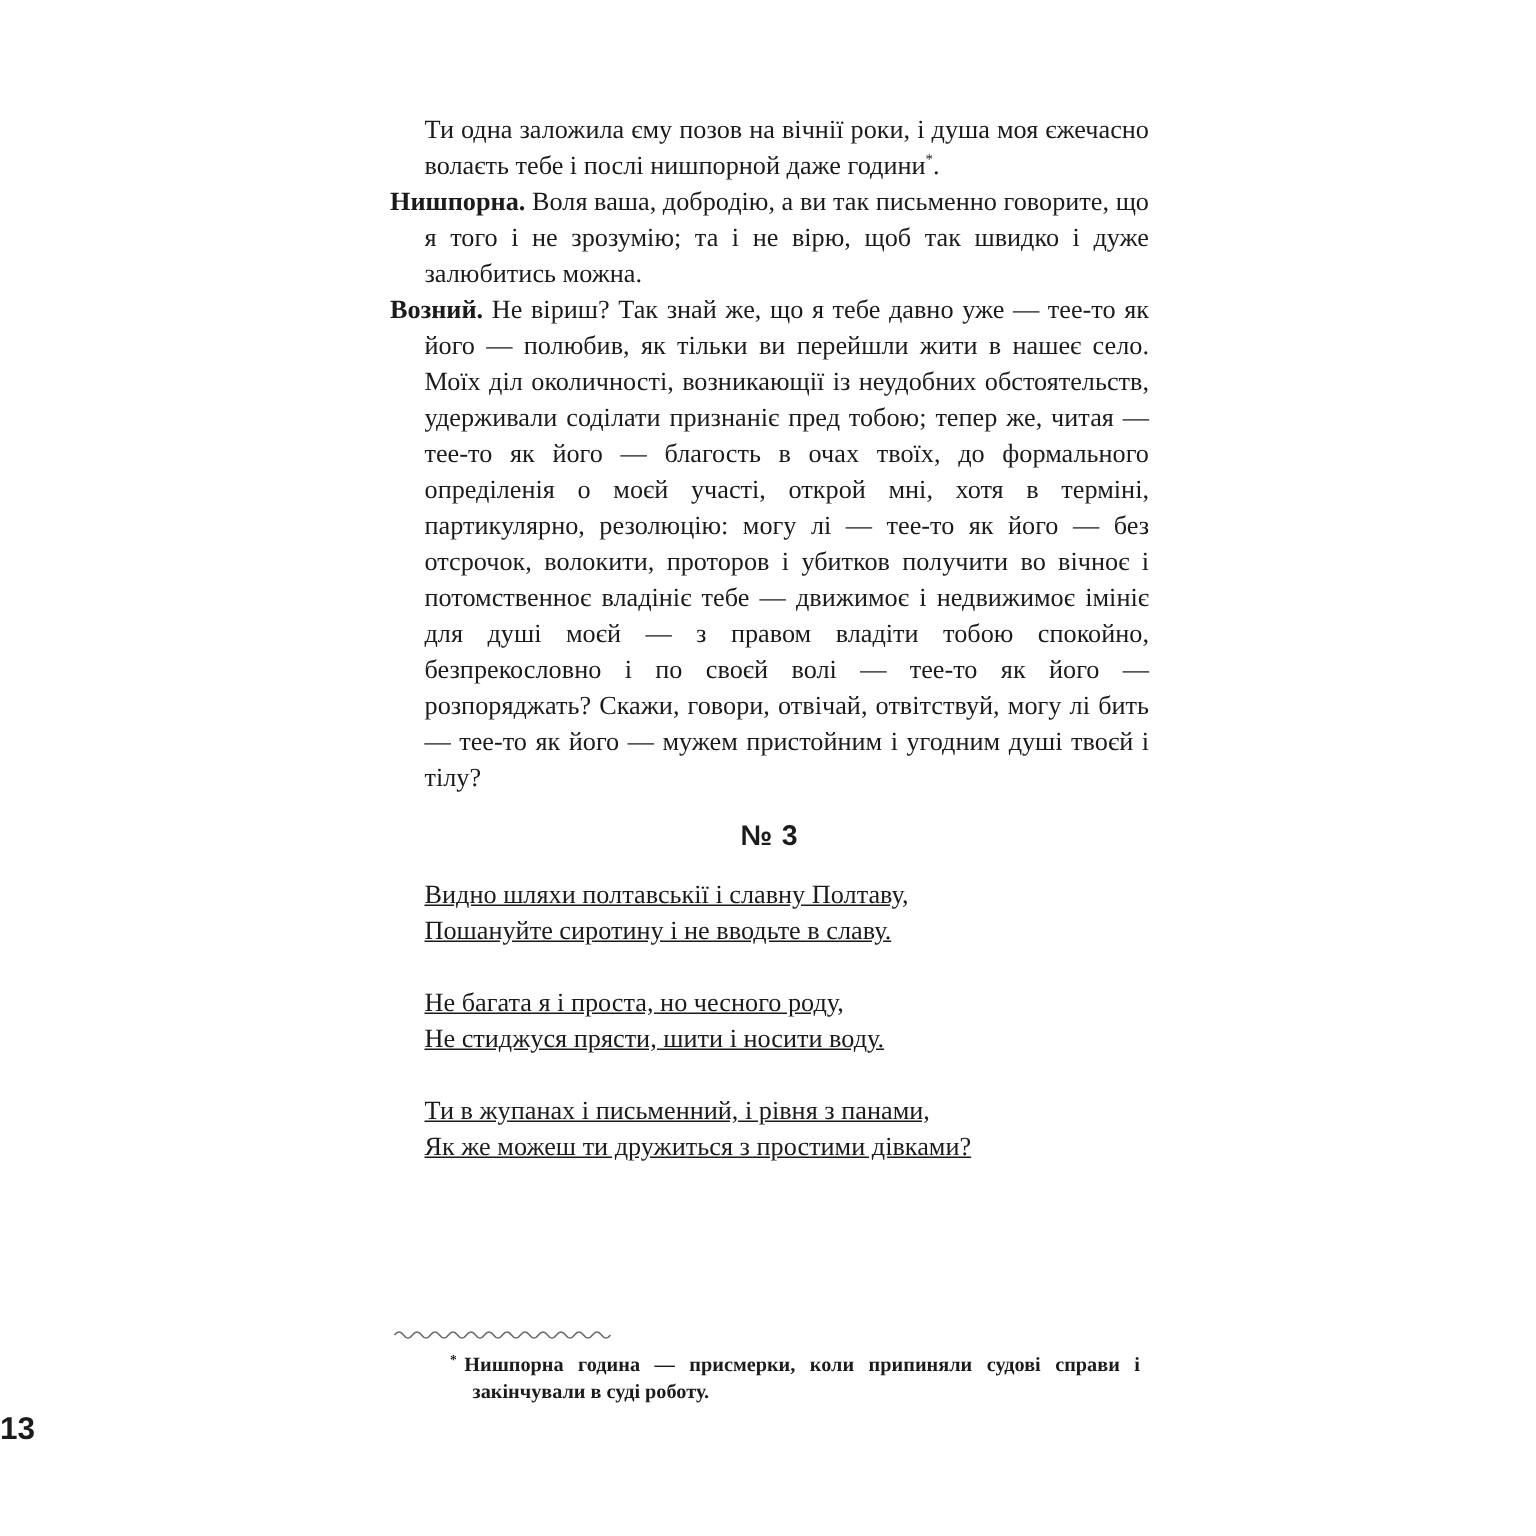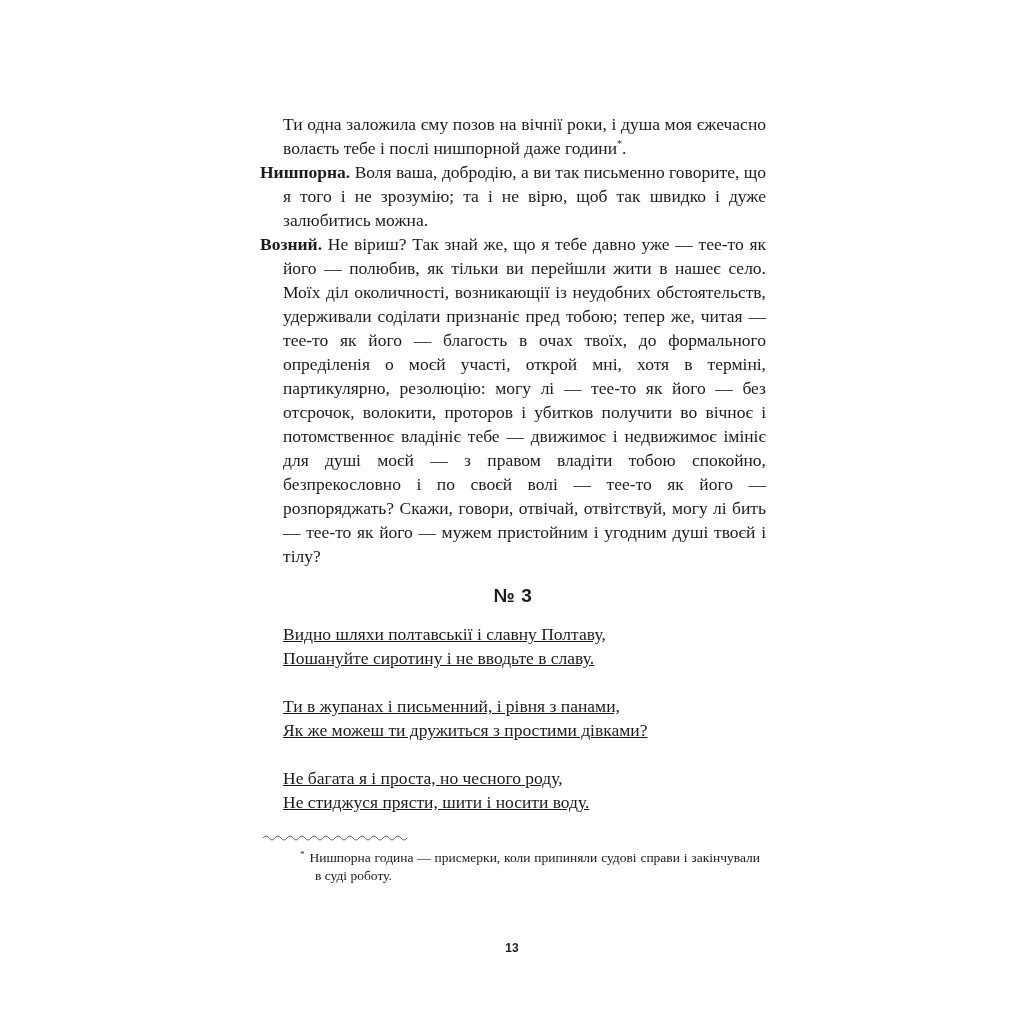--- a/index.html
+++ b/index.html
@@ -19,21 +19,20 @@
     position: relative;
     width: 1024px;
     height: 1024px;
     background: #ffffff;
   }
   .text-block {
     position: absolute;
     left: 260px;
     top: 74px;
     width: 506px;
-    margin-top: 38px;
   }
   .para {
     margin: 0;
     font-size: 17.5px;
     line-height: 24px;
     text-align: justify;
     padding-left: 23px;
     text-indent: -23px;
   }
   .para.continuation {
@@ -64,22 +63,23 @@
     font-size: 17.5px;
     line-height: 24px;
   }
   .verse-line {
     display: block;
     white-space: nowrap;
   }
   .footnote-area {
     position: absolute;
     left: 260px;
-    top: 832px;
+    top: 884px;
     width: 506px;
+    font-weight: bold;
   }
   .squiggle {
     display: block;
     margin-left: 2px;
   }
   .footnote {
     margin: 7px 0 0 40px;
     width: 445px;
     font-size: 13.5px;
     line-height: 18px;
@@ -91,23 +91,22 @@
     font-size: 9px;
     line-height: 0;
     vertical-align: super;
     margin-right: 5px;
   }
   .page-number {
     position: absolute;
     left: 0;
     right: 0;
     top: 941px;
-    text-align: center;
     font-family: "Liberation Sans", sans-serif;
-    font-size: 12px;
+    font-size: 21px;
     font-weight: bold;
     color: #1b1b1b;
   }
 </style>
 </head>
 <body>
 
 <div class="page">
 
   <main class="text-block">
@@ -120,26 +119,26 @@
 
 
     <h2 class="song-heading">№ 3</h2>
 
     <div class="song">
       <p class="stanza">
         <span class="verse-line">Видно шляхи полтавськії і славну Полтаву,</span>
         <span class="verse-line">Пошануйте сиротину і не вводьте в славу.</span>
       </p>
       <p class="stanza">
+        <span class="verse-line">Не багата я і проста, но чесного роду,</span>
+        <span class="verse-line">Не стиджуся прясти, шити і носити воду.</span>
+      </p>
+      <p class="stanza">
         <span class="verse-line">Ти в жупанах і письменний, і рівня з панами,</span>
         <span class="verse-line">Як же можеш ти дружиться з простими дівками?</span>
-      </p>
-      <p class="stanza">
-        <span class="verse-line">Не багата я і проста, но чесного роду,</span>
-        <span class="verse-line">Не стиджуся прясти, шити і носити воду.</span>
       </p>
     </div>
 
   </main>
 
   <footer class="footnote-area">
     <svg class="squiggle" width="152" height="10" viewBox="0 0 152 10" aria-hidden="true">
       <path d="M1 6 q3 -4 6 0 t6 0 t6 0 t6 0 t6 0 t6 0 t6 0 t6 0 t6 0 t6 0 t6 0 t6 0 t6 0 t6 0 t6 0 t6 0 t6 0 t6 0 t6 0 t6 0 t6 0 t6 0 t6 0 t6 0" fill="none" stroke="#6b6b6b" stroke-width="1"></path>
     </svg>
     <p class="footnote"><sup class="fn-marker">*</sup><span>Нишпорна година — присмерки, коли припиняли судові справи і закінчували в суді роботу.</span></p>

